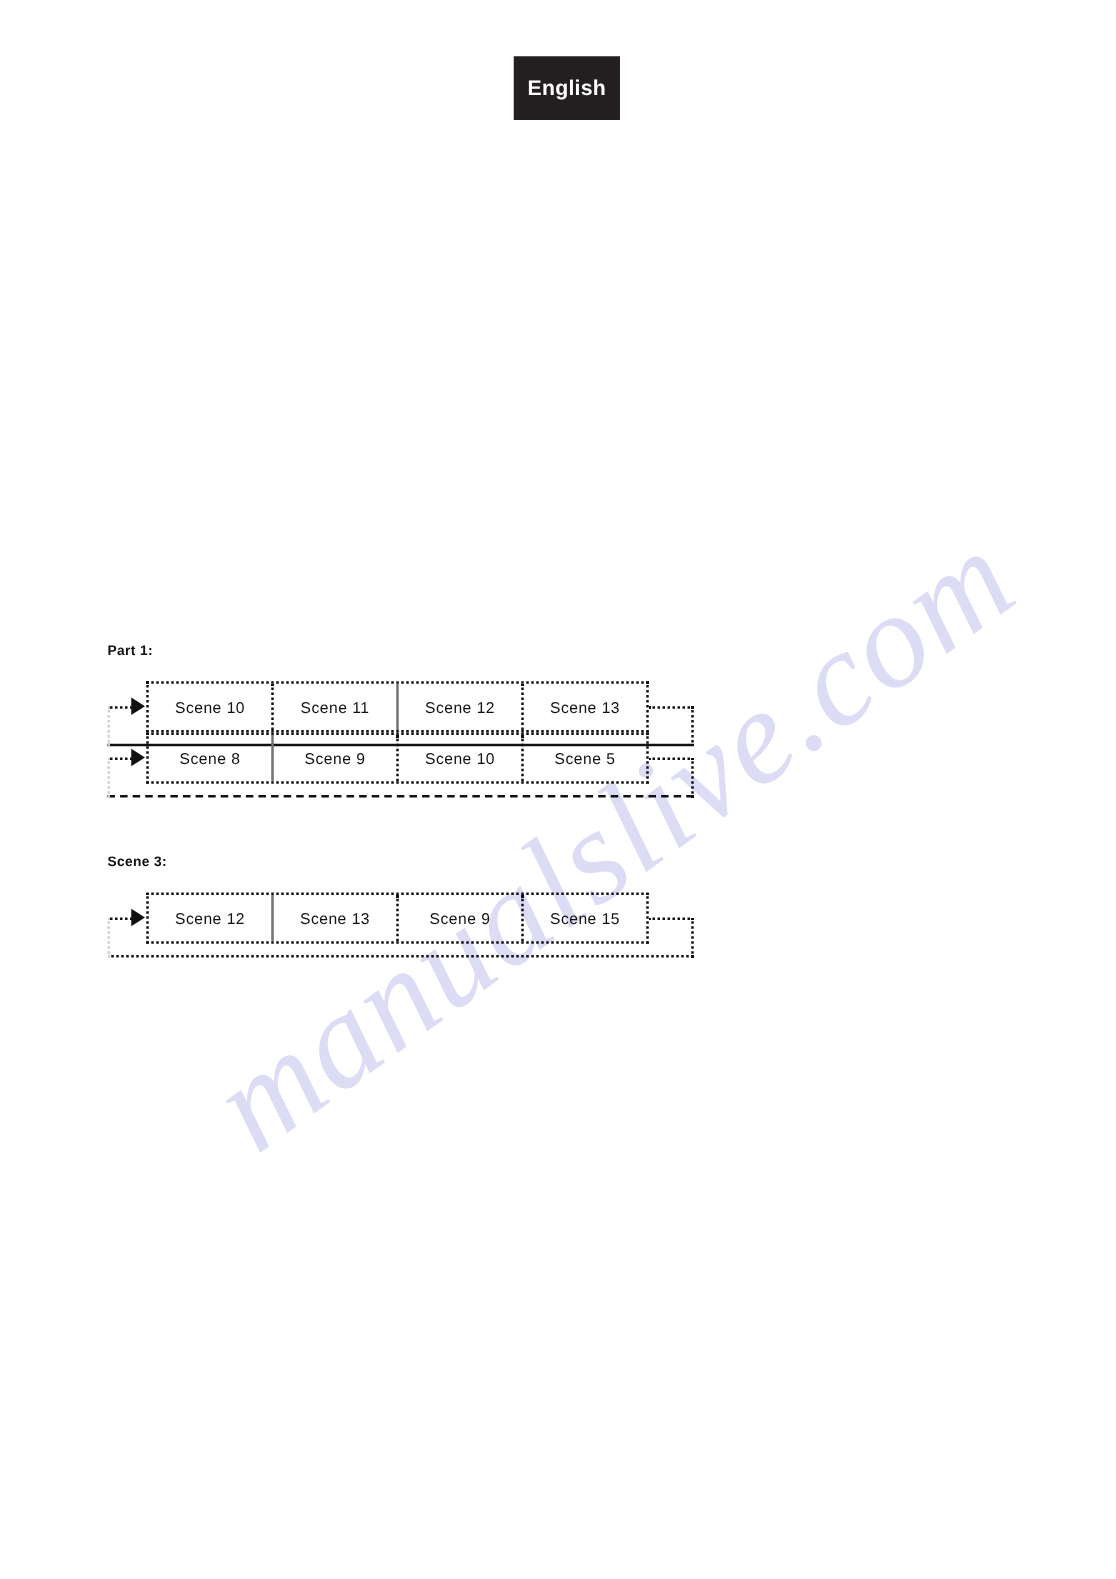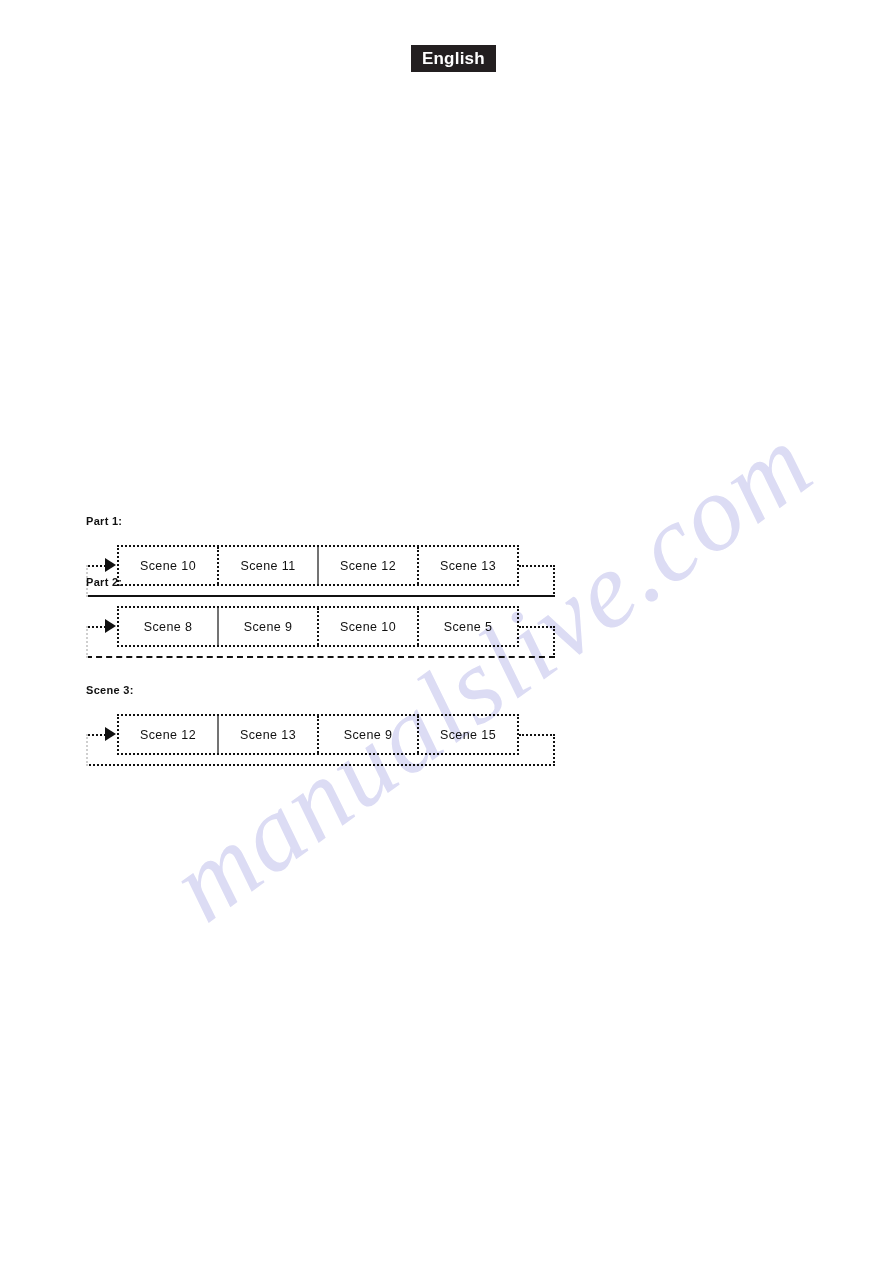--- a/index.html
+++ b/index.html
@@ -46,21 +46,21 @@
   #lang-badge {
     position: absolute;
     left: 411px;
     top: 45px;
     background: #231f20;
     color: #ffffff;
     font-family: "Liberation Sans", sans-serif;
     font-weight: bold;
     font-size: 17px;
     line-height: 27px;
-    padding: 0 11px;
+    padding: 12px 11px;
     letter-spacing: 0.2px;
     z-index: 3;
   }
 
   
   #diagram-area {
     position: absolute;
     left: 0;
     top: 0;
     width: 893px;
@@ -196,21 +196,20 @@
         <div class="scene-cell">Scene 13</div>
       </div>
       <div class="loop-right"></div>
       <div class="loop-down"></div>
       <div class="loop-bottom solid"></div>
       <div class="loop-left"></div>
     </div>
   </div>
 
   <div class="diagram-group" id="diagram-part-2">
-    <div class="part-label">Part 2:</div>
     <div class="chain">
       <div class="in-stub"></div>
       <div class="arrow-head"></div>
       <div class="scene-row">
         <div class="scene-cell solid-divider">Scene 8</div>
         <div class="scene-cell">Scene 9</div>
         <div class="scene-cell">Scene 10</div>
         <div class="scene-cell">Scene 5</div>
       </div>
       <div class="loop-right"></div>

